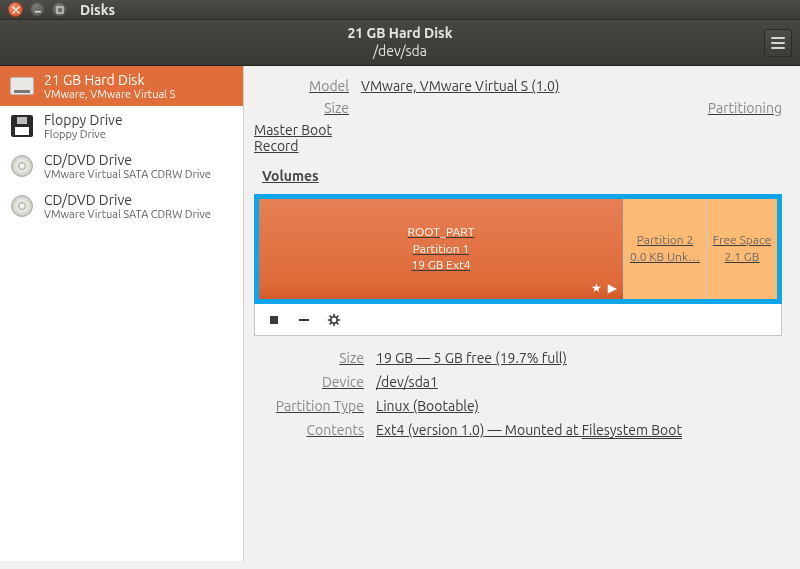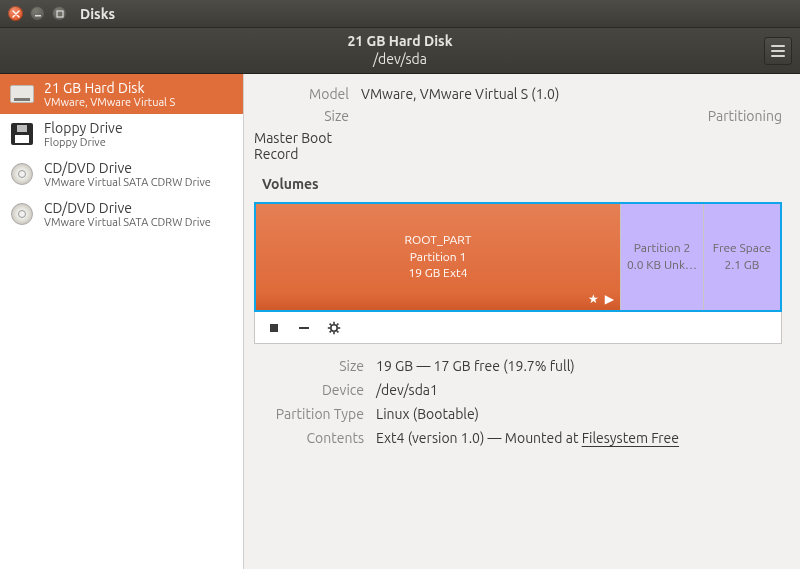--- a/index.html
+++ b/index.html
@@ -8,21 +8,21 @@
     font-size: 14px;
     background: #f2f1f0;
     width: 800px;
     height: 569px;
     overflow: hidden;
     color: #3c3c3c;
   }
 
   
   .titlebar {
-    height: 28px;
+    height: 20px;
     background: linear-gradient(#4d4c47, #3c3b36);
     display: flex;
     align-items: center;
     padding: 0 8px;
     gap: 7px;
     border-bottom: 1px solid #2b2a26;
   }
   .win-btn {
     width: 15px; height: 15px; border-radius: 50%;
     background: radial-gradient(circle at 35% 30%, #7a7a72, #52514b);
@@ -107,42 +107,43 @@
   .floppy-icon::before{content:"";position:absolute;top:2px;left:6px;right:6px;height:7px;background:#bdbdbd;}
   .floppy-icon::after{content:"";position:absolute;bottom:2px;left:4px;right:4px;height:8px;background:#fff;}
   .cd-icon{width:22px;height:22px;border-radius:50%;background:radial-gradient(circle,#fff 0,#e8e6e0 40%,#cfcbc3 70%,#b7b3aa 100%);position:relative;border:1px solid #aaa;}
   .cd-icon::after{content:"";position:absolute;top:50%;left:50%;width:6px;height:6px;border-radius:50%;background:#f2f1f0;border:1px solid #999;transform:translate(-50%,-50%);}
 
   
   .main {
     flex:1;
     padding:12px 18px 12px 10px;
     overflow:auto;
+    text-decoration:underline;
   }
   .info-grid {
     display:grid;
     grid-template-columns: 95px 1fr;
     column-gap: 12px;
     row-gap: 6px;
     margin-bottom: 14px;
   }
   .info-grid .k { text-align:right; color:#888; }
   .info-grid .v { color:#3a3a3a; }
 
   .volumes-title {
     font-weight: bold;
     color:#4b4744;
     margin: 10px 0 10px 8px;
   }
 
   .volmap {
-    border:2px solid #0ea5e9;
+    border:5px solid #0ea5e9;
     display:flex;
     height:110px;
-    background:#c4b5fd;
+    background:#fdba74;
   }
   .vol {
     border-right:1px solid #c8c6c3;
     display:flex;
     flex-direction:column;
     align-items:center;
     justify-content:center;
     font-size:12px;
     color:#6a6865;
     text-align:center;
@@ -313,24 +314,24 @@
               <line x1="9.9" y1="9.9" x2="11.4" y2="11.4"></line>
             <line x1="11.4" y1="2.6" x2="9.9" y2="4.1"></line>
               <line x1="4.1" y1="9.9" x2="2.6" y2="11.4"></line>
           </g>
         </svg>
       </div>
     </div>
 
     <div class="vol-info">
       <div class="k">Size</div>
-      <div class="v">19 GB — 17 GB free (19.7% full)</div>
+      <div class="v">19 GB — 5 GB free (19.7% full)</div>
       <div class="k">Device</div>
       <div class="v">/dev/sda1</div>
       <div class="k">Partition Type</div>
       <div class="v">Linux (Bootable)</div>
       <div class="k">Contents</div>
       <div class="v">
-        <span>Ext4 (version 1.0) — Mounted at </span><span class="link">Filesystem Free</span>
+        <span>Ext4 (version 1.0) — Mounted at </span><span class="link">Filesystem Boot</span>
       </div>
     </div>
   </div>
 </div>
 
 </body></html>

